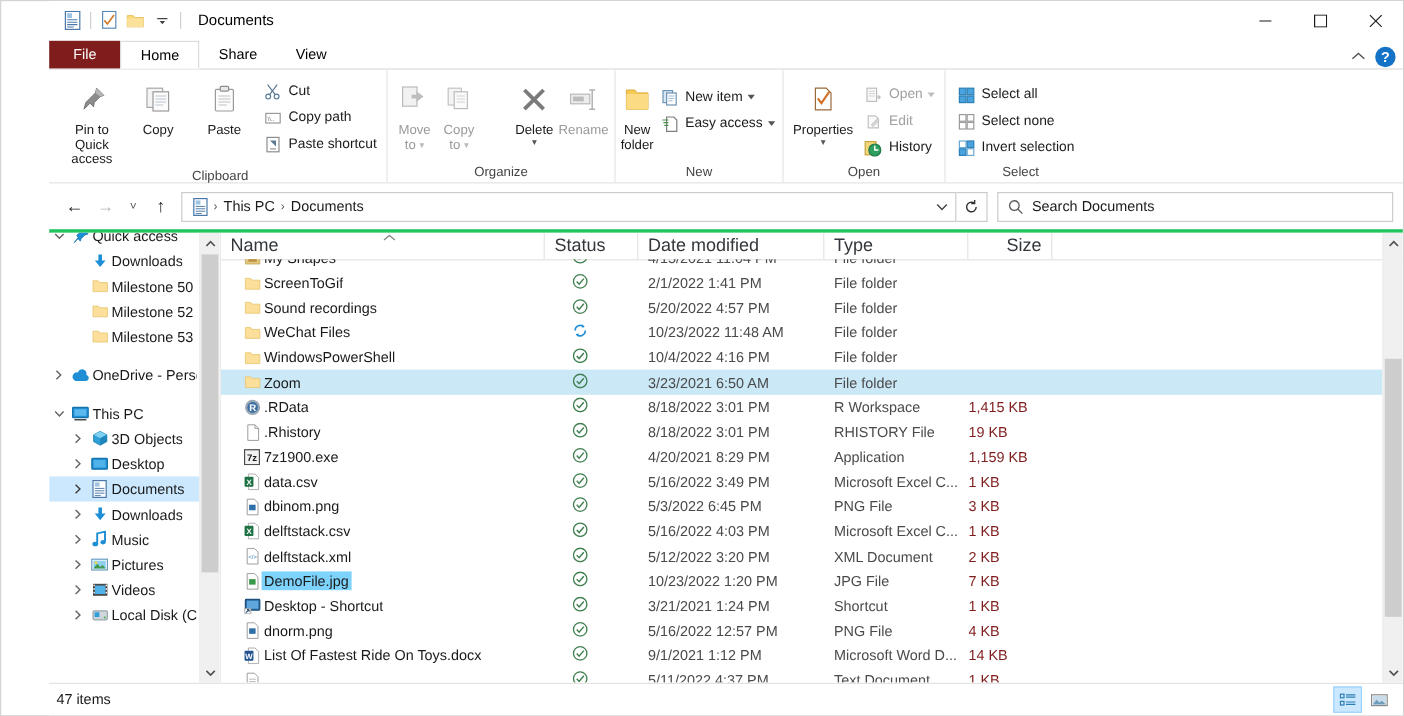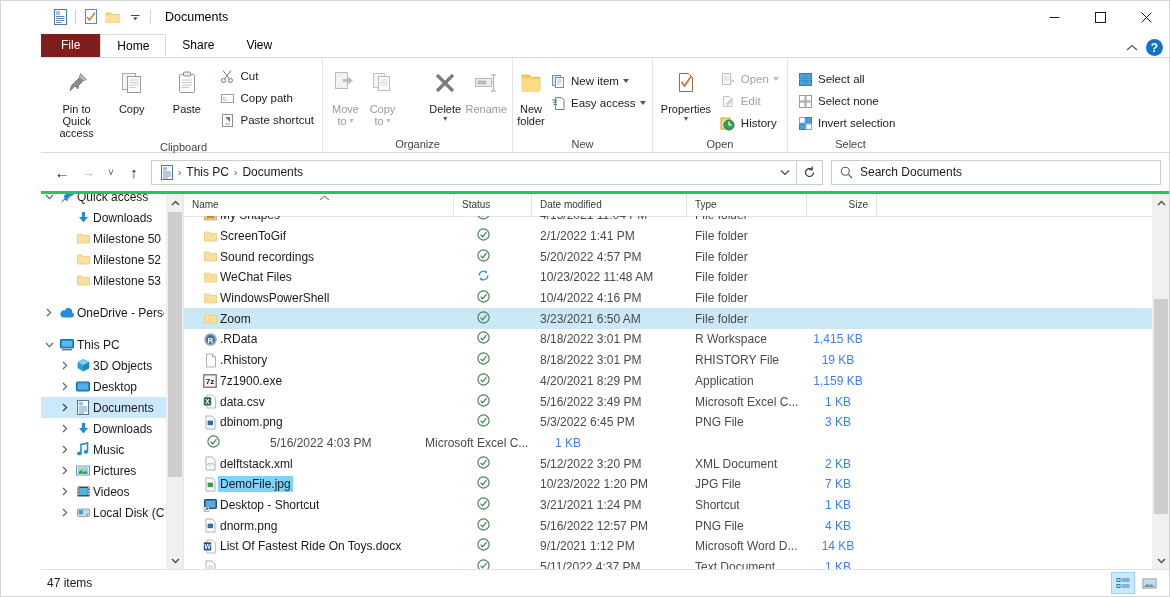--- a/index.html
+++ b/index.html
@@ -360,21 +360,21 @@
     overflow: hidden;
     background: #ffffff;
     border-left: 1px solid #e6e6e6;
   }
   .colheader {
     height: 22px;
     display: flex;
     align-items: center;
     border-bottom: 1px solid #e3e3e3;
     background: #ffffff;
-    font-size: 10px;
+    font-size: 15px;
     color: #33373b;
     position: relative;
   }
   .col {
     height: 22px;
     line-height: 22px;
     padding-left: 8px;
     border-right: 1px solid #e3e3e3;
     box-sizing: border-box;
     overflow: hidden;
@@ -429,21 +429,21 @@
     margin-left: -2px;
   }
   .c-status {
     width: 78px;
     display: flex; align-items: center; justify-content: flex-start;
     padding-left: 23px;
     box-sizing: border-box;
   }
   .c-date { width: 155px; color: #4a4a4a; padding-left: 8px; box-sizing: border-box; white-space: nowrap; }
   .c-type { width: 120px; color: #4a4a4a; padding-left: 8px; box-sizing: border-box; overflow:hidden; white-space: nowrap; }
-  .c-size { width: 70px; color: #3b82f6; text-align: center; padding-right: 8px; box-sizing: border-box; white-space: nowrap; }
+  .c-size { width: 70px; color: #7f1d1d; text-align: left; padding-right: 8px; box-sizing: border-box; white-space: nowrap; }
 
   
   .statusbar {
     height: 26px;
     flex: 0 0 auto;
     display: flex;
     align-items: center;
     border-top: 1px solid #e3e3e3;
     background: #ffffff;
     padding: 0 6px;
@@ -1394,20 +1394,30 @@
                     <path d="M3.6 6.6 L5.6 8.8 L9.5 4.2" fill="none" stroke="#3f7f4f" stroke-width="1.2"></path>
                   </svg>
               </span>
             </div>
             <div class="c-date">5/3/2022 6:45 PM</div>
             <div class="c-type">PNG File</div>
             <div class="c-size">3 KB</div>
           </div>
 
           <div class="frow">
+            <div class="c-name">
+              <span class="fico">
+                <svg width="14" height="15" viewBox="0 0 14 15">
+                  <path d="M4 1 h5.5 l3 3 V14 H4 Z" fill="#fff" stroke="#a0a0a0" stroke-width="0.7"></path>
+                  <rect x="0.8" y="3.2" width="7.4" height="8.4" rx="0.8" fill="#1f7244"></rect>
+                  <text x="4.5" y="9.8" font-size="6.5" font-weight="bold" fill="#fff" text-anchor="middle" font-family="Liberation Sans">X</text>
+                </svg>
+              </span>
+              <span class="fname">delftstack.csv</span>
+            </div>
             <div class="c-status">
               <span>
                 <svg width="13" height="13" viewBox="0 0 13 13">
                     <circle cx="6.5" cy="6.5" r="5.6" fill="none" stroke="#3f7f4f" stroke-width="1.1"></circle>
                     <path d="M3.6 6.6 L5.6 8.8 L9.5 4.2" fill="none" stroke="#3f7f4f" stroke-width="1.2"></path>
                   </svg>
               </span>
             </div>
             <div class="c-date">5/16/2022 4:03 PM</div>
             <div class="c-type">Microsoft Excel C...</div>

